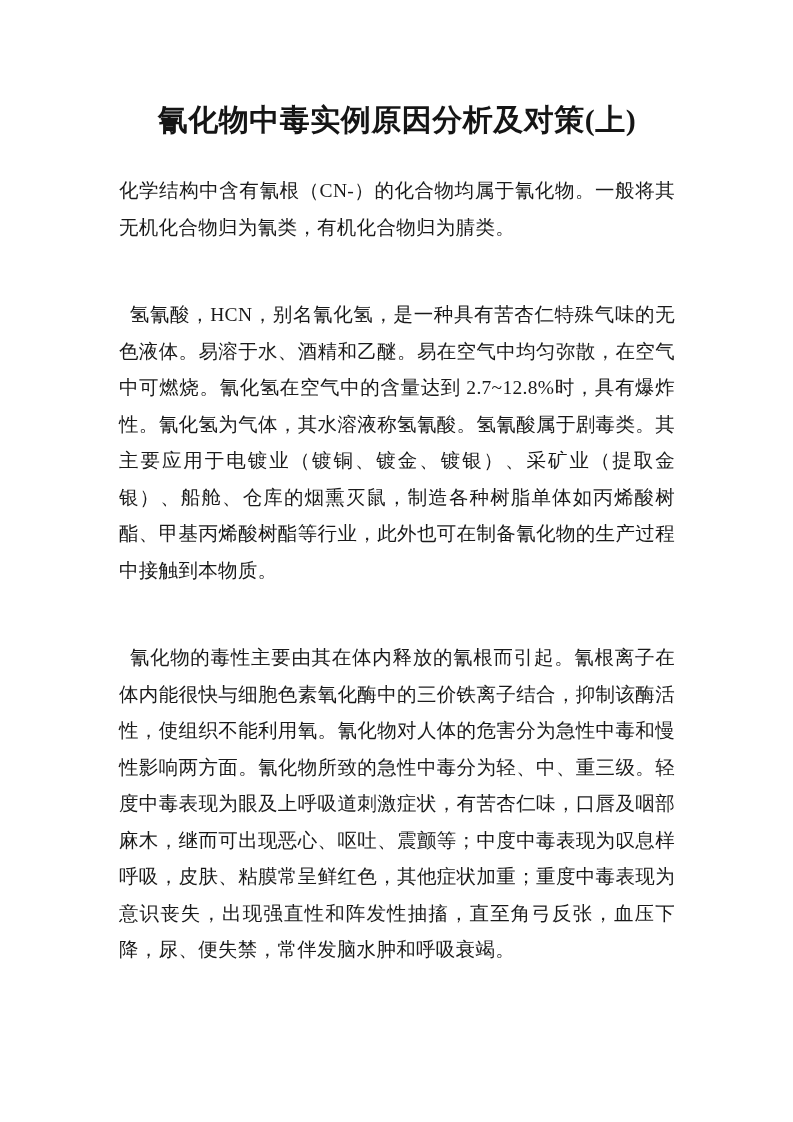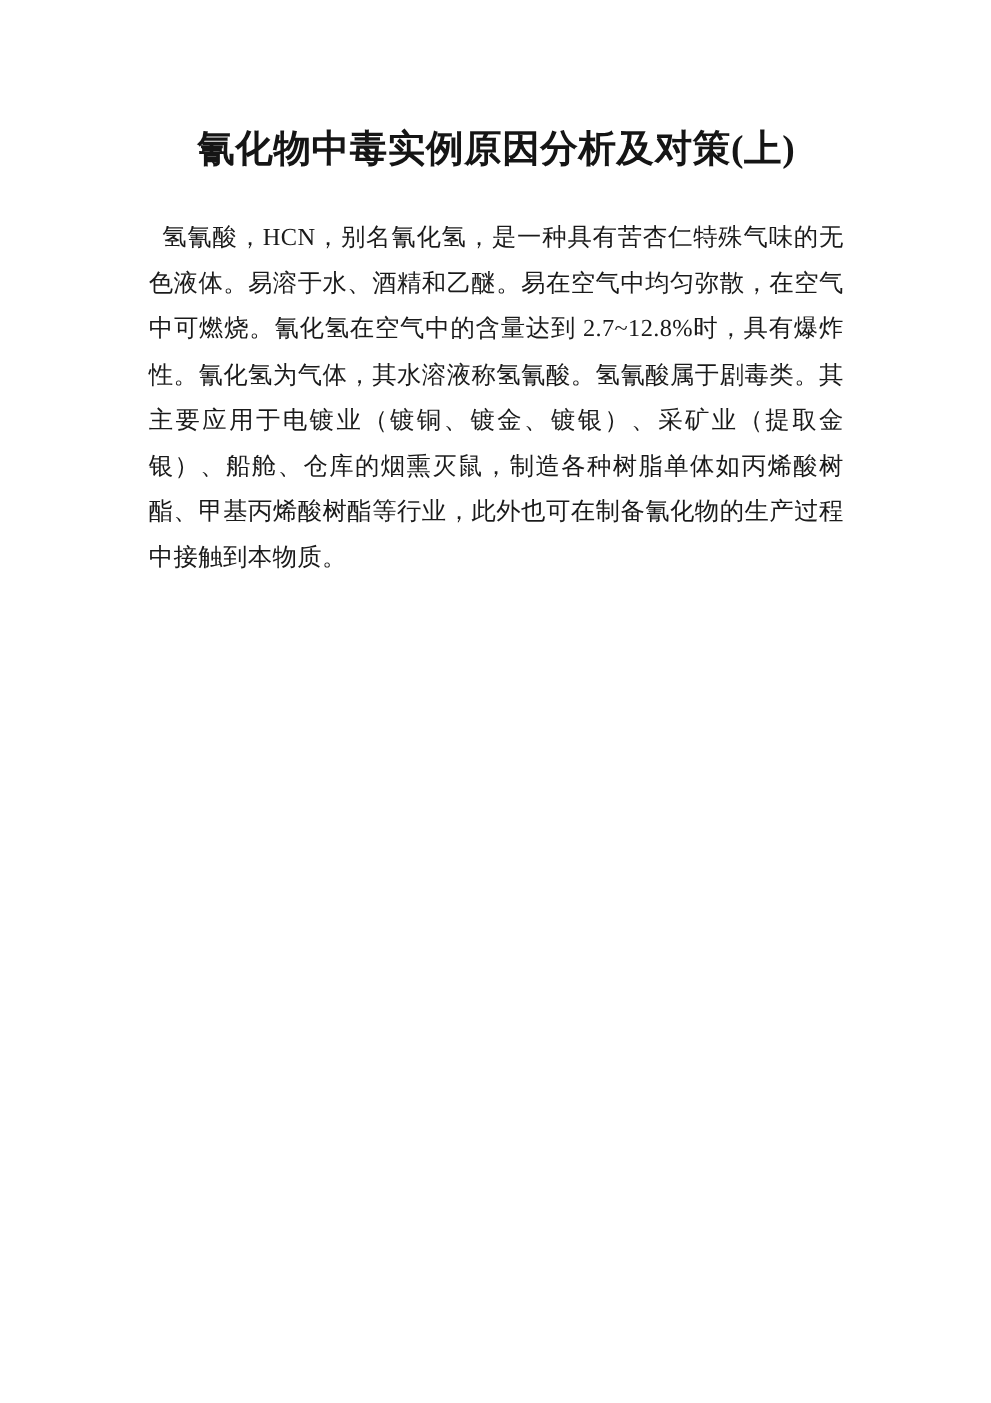--- a/index.html
+++ b/index.html
@@ -45,16 +45,18 @@
   .para:last-child {
     margin-bottom: 0;
   }
 </style>
 </head>
 <body>
 
 <div class="page">
   <h1 class="doc-title">氰化物中毒实例原因分析及对策(上)</h1>
 
+  <p class="para">化学结构中含有氰根（CN-）的化合物均属于氰化物。一般将其无机化合物归为氰类，有机化合物归为腈类。</p>
 
   <p class="para indent">氢氰酸，HCN，别名氰化氢，是一种具有苦杏仁特殊气味的无色液体。易溶于水、酒精和乙醚。易在空气中均匀弥散，在空气中可燃烧。氰化氢在空气中的含量达到 2.7~12.8%时，具有爆炸性。氰化氢为气体，其水溶液称氢氰酸。氢氰酸属于剧毒类。其主要应用于电镀业（镀铜、镀金、镀银）、采矿业（提取金银）、船舱、仓库的烟熏灭鼠，制造各种树脂单体如丙烯酸树酯、甲基丙烯酸树酯等行业，此外也可在制备氰化物的生产过程中接触到本物质。</p>
 
+  <p class="para indent">氰化物的毒性主要由其在体内释放的氰根而引起。氰根离子在体内能很快与细胞色素氧化酶中的三价铁离子结合，抑制该酶活性，使组织不能利用氧。氰化物对人体的危害分为急性中毒和慢性影响两方面。氰化物所致的急性中毒分为轻、中、重三级。轻度中毒表现为眼及上呼吸道刺激症状，有苦杏仁味，口唇及咽部麻木，继而可出现恶心、呕吐、震颤等；中度中毒表现为叹息样呼吸，皮肤、粘膜常呈鲜红色，其他症状加重；重度中毒表现为意识丧失，出现强直性和阵发性抽搐，直至角弓反张，血压下降，尿、便失禁，常伴发脑水肿和呼吸衰竭。</p>
 </div>
 
 </body></html>

